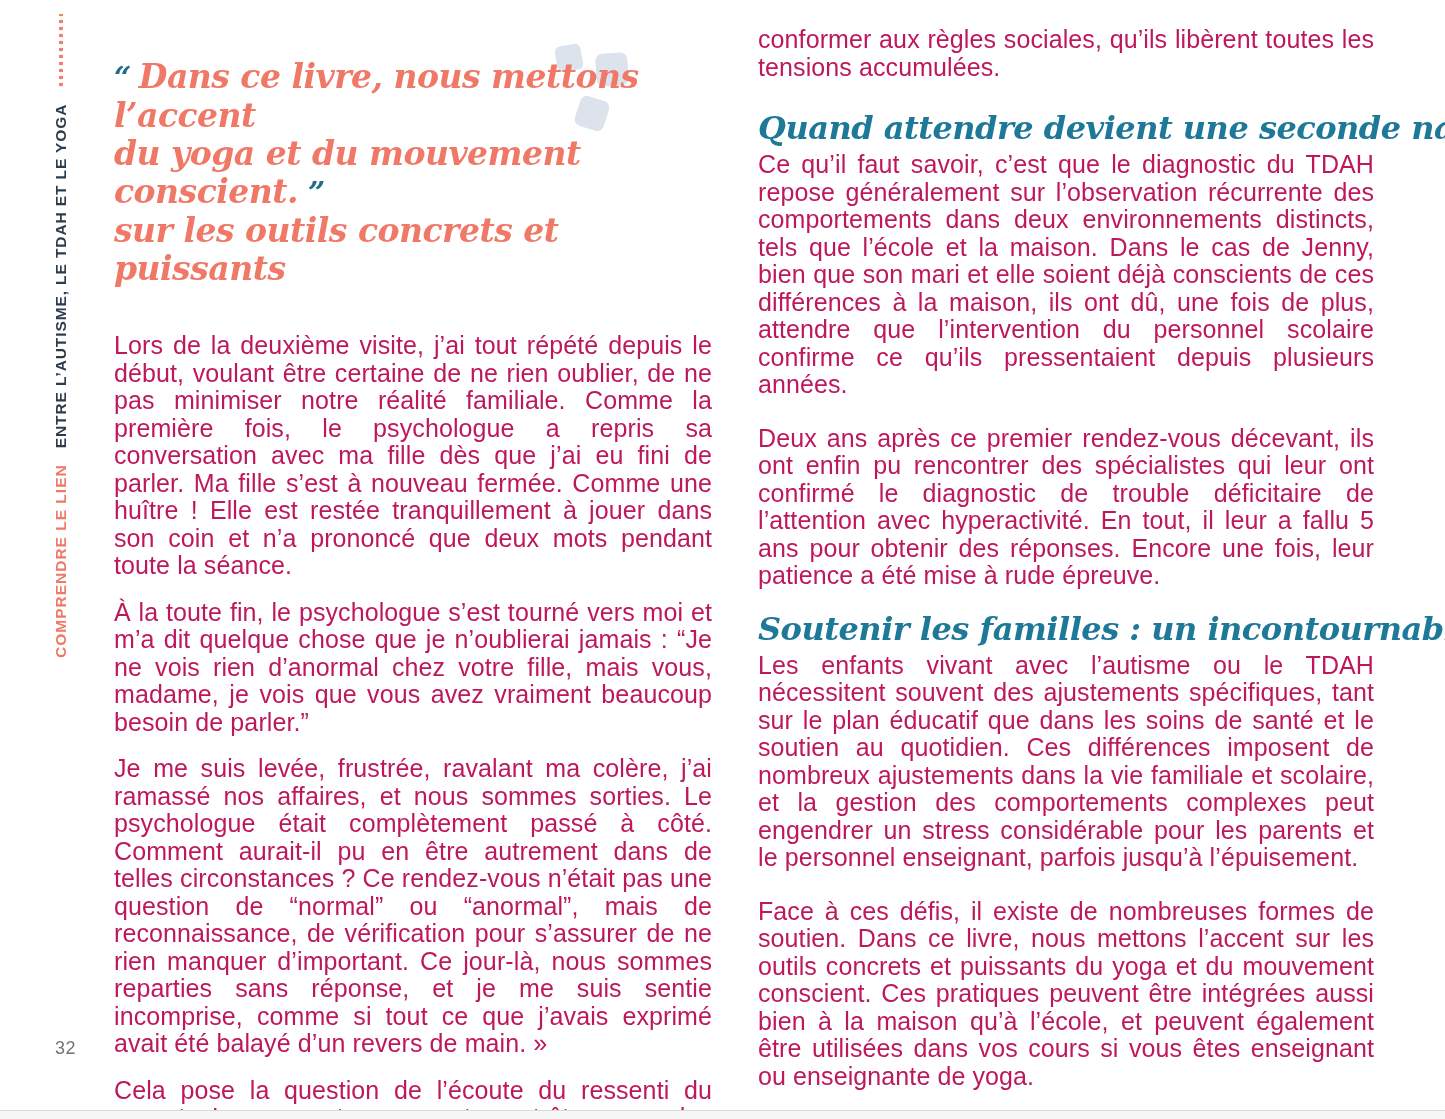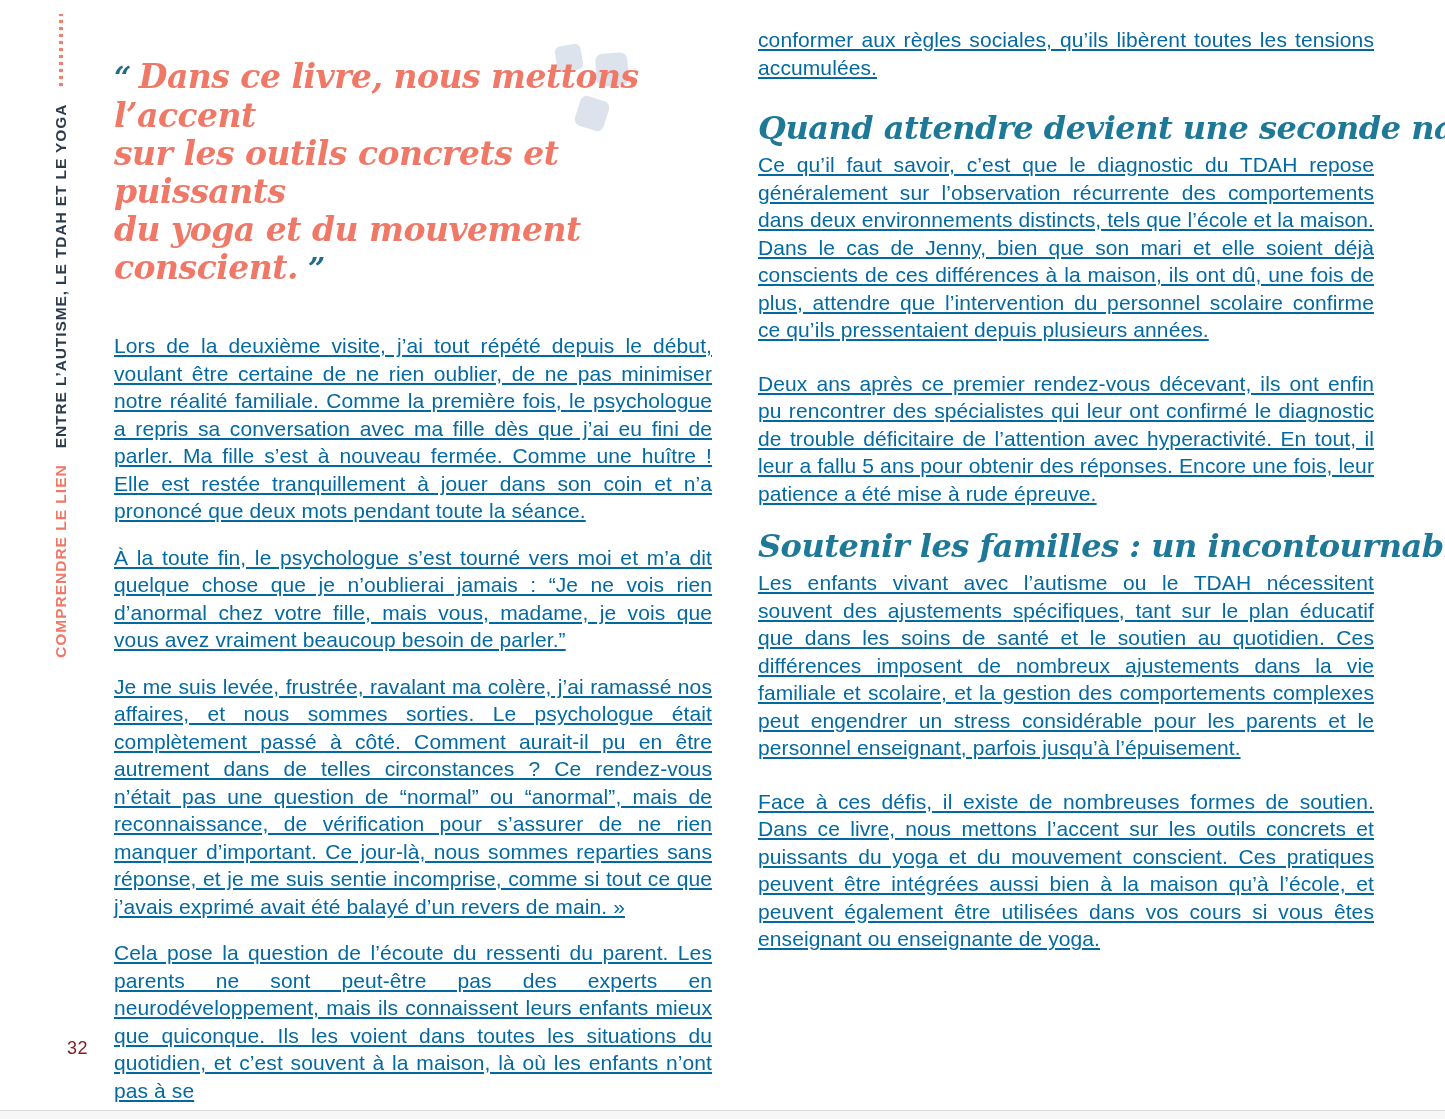--- a/index.html
+++ b/index.html
@@ -32,24 +32,24 @@
     width:74px; height:6px; flex:0 0 auto;
     background-image: radial-gradient(circle, #ef8170 1.9px, transparent 2.1px);
     background-size:7px 6px; background-repeat:repeat-x; background-position:left center;
   }
 
   
   .col-left  { position:absolute; left:114px; top:0; width:598px; }
   .col-right { position:absolute; left:758px; top:0; width:616px; }
 
   .body-par {
-    font-size:21px; line-height:27.5px;
+    font-size:25px; line-height:27.5px;
     text-align:justify; letter-spacing:0.1px;
-    color:#0369a1;
-    hyphens:auto;text-decoration:underline; -webkit-hyphens:auto;
+    color:#be185d;
+    hyphens:auto; -webkit-hyphens:auto;
   }
   .col-left .body-par { margin-top:19px; }
   .col-left .first-par { margin-top:44px; }
   .col-right .intro-par { margin-top:78px; }
   .col-right .body-par { margin-top:26px; }
   .col-right .after-heading { margin-top:0; }
 
   
   .pull-quote {
     margin-top:58px;
@@ -81,21 +81,21 @@
 
   
   .diamond { position:absolute; background:#dce3ec; border-radius:22%; z-index:1; }
   .diamond.d1 { left:556px; top:45px;  width:26px; height:26px; transform:rotate(-10deg); }
   .diamond.d2 { left:596px; top:53px;  width:32px; height:33px; transform:rotate(-4deg); }
   .diamond.d3 { left:577px; top:98px;  width:30px; height:31px; transform:rotate(18deg); }
 
   
   .page-number {
     position:absolute; left:55px; top:1038px;
-    font-size:18px; color:#7f1d1d; letter-spacing:0.5px;margin-left:12px;
+    font-size:18px; color:#737373; letter-spacing:0.5px;
   }
   .page-edge {
     position:absolute; left:0; top:1110px; width:1445px; height:9px;
     background:#f7f7f7; border-top:1px solid #d8dadb;
   }
 </style>
 </head>
 <body>
 
 <div class="sidebar">
@@ -107,22 +107,22 @@
 </div>
 
 <span class="diamond d1"></span>
 <span class="diamond d2"></span>
 <span class="diamond d3"></span>
 
 <div class="col-left">
 
   <div class="pull-quote">
     <div><span class="qmark open">“</span><span>Dans ce livre, nous mettons l’accent</span></div>
+    <div><span>du yoga et du mouvement conscient.</span><span class="qmark close">”</span></div>
     <div><span>sur les outils concrets et puissants</span></div>
-    <div><span>du yoga et du mouvement conscient.</span><span class="qmark close">”</span></div>
   </div>
 
   <p class="body-par first-par">Lors de la deuxième visite, j’ai tout répété depuis le début, voulant être certaine de ne rien oublier, de ne pas minimiser notre réalité familiale. Comme la première fois, le psychologue a repris sa conversation avec ma fille dès que j’ai eu fini de parler. Ma fille s’est à nouveau fermée. Comme une huître ! Elle est restée tranquillement à jouer dans son coin et n’a prononcé que deux mots pendant toute la séance.</p>
   <p class="body-par">À la toute fin, le psychologue s’est tourné vers moi et m’a dit quelque chose que je n’oublierai jamais : “Je ne vois rien d’anormal chez votre fille, mais vous, madame, je vois que vous avez vraiment beaucoup besoin de parler.”</p>
   <p class="body-par">Je me suis levée, frustrée, ravalant ma colère, j’ai ramassé nos affaires, et nous sommes sorties. Le psychologue était complètement passé à côté. Comment aurait-il pu en être autrement dans de telles circonstances ? Ce rendez-vous n’était pas une question de “normal” ou “anormal”, mais de reconnaissance, de vérification pour s’assurer de ne rien manquer d’important. Ce jour-là, nous sommes reparties sans réponse, et je me suis sentie incomprise, comme si tout ce que j’avais exprimé avait été balayé d’un revers de main. »</p>
   <p class="body-par">Cela pose la question de l’écoute du ressenti du parent. Les parents ne sont peut-être pas des experts en neurodéveloppement, mais ils connaissent leurs enfants mieux que quiconque. Ils les voient dans toutes les situations du quotidien, et c’est souvent à la maison, là où les enfants n’ont pas à se</p>
 </div>
 
 <div class="col-right">
 

